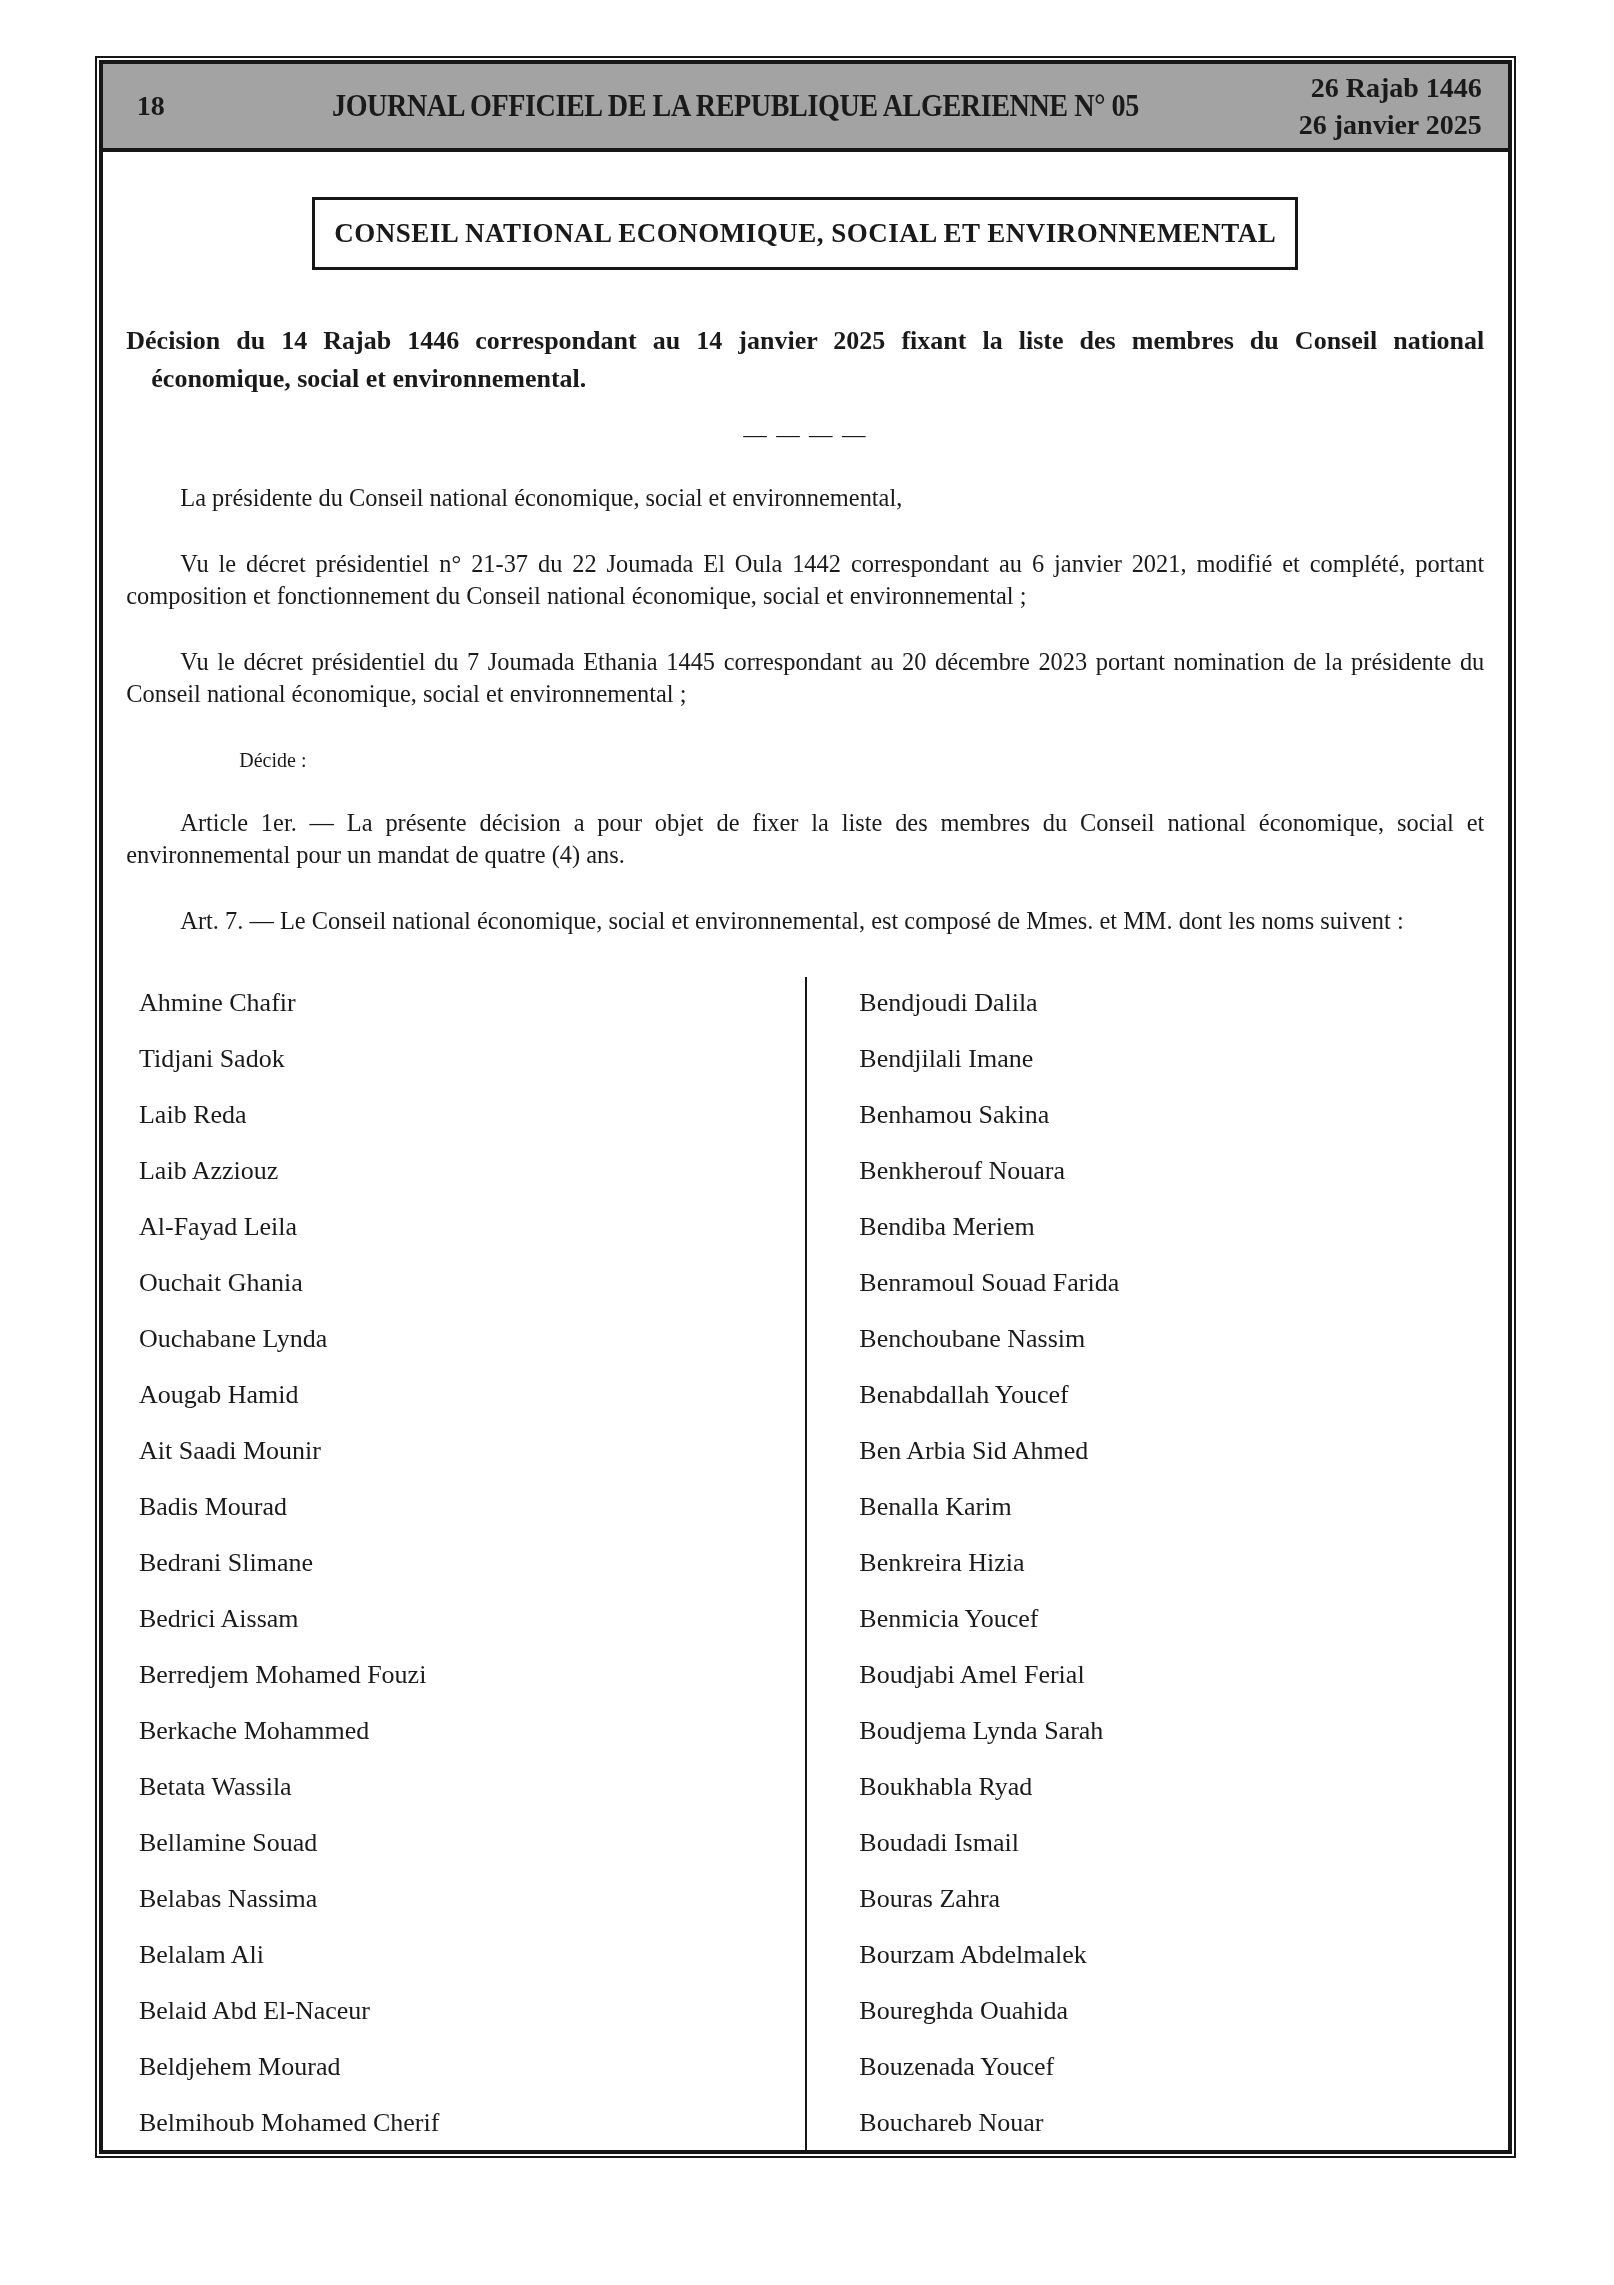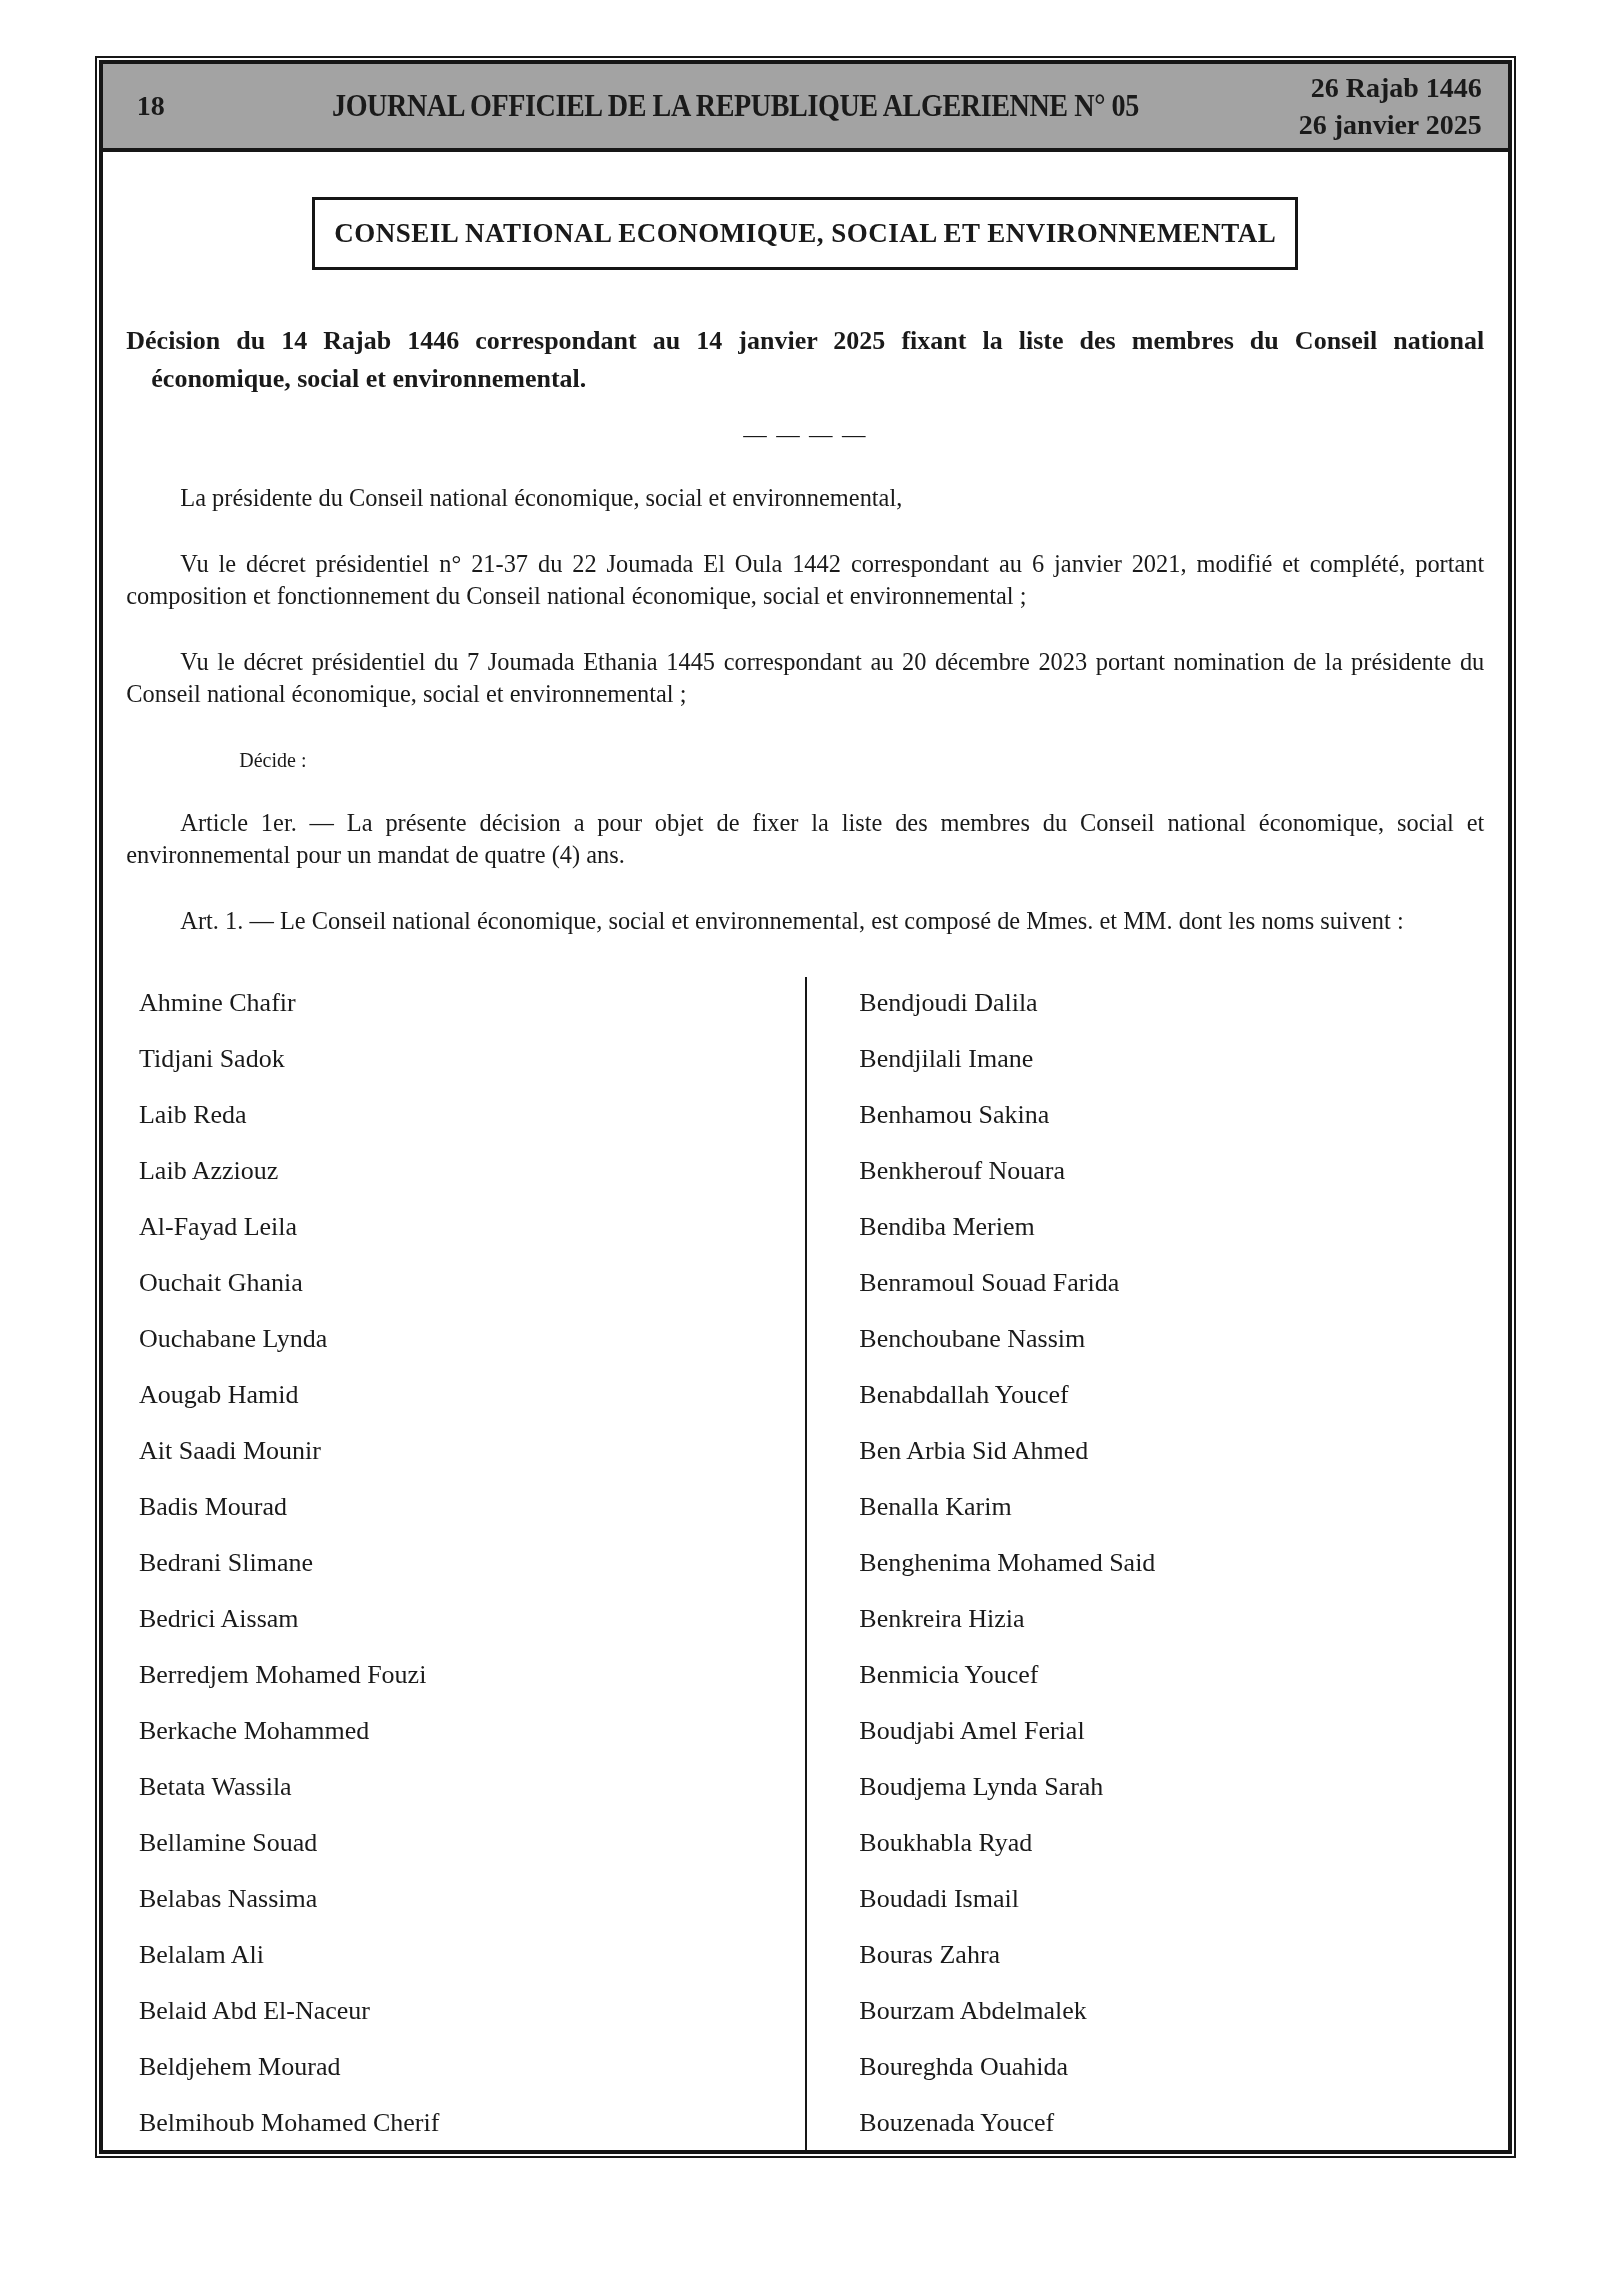--- a/index.html
+++ b/index.html
@@ -92,21 +92,21 @@
 
       <div class="sep">— — — —</div>
 
       <p class="para">La présidente du Conseil national économique, social et environnemental,</p>
       <p class="para">Vu le décret présidentiel n° 21-37 du 22 Joumada El Oula 1442 correspondant au 6 janvier 2021, modifié et complété, portant composition et fonctionnement du Conseil national économique, social et environnemental ;</p>
       <p class="para">Vu le décret présidentiel du 7 Joumada Ethania 1445 correspondant au 20 décembre 2023 portant nomination de la présidente du Conseil national économique, social et environnemental ;</p>
 
       <div class="decide">Décide :</div>
 
       <p class="para">Article 1er. — La présente décision a pour objet de fixer la liste des membres du Conseil national économique, social et environnemental pour un mandat de quatre (4) ans.</p>
-      <p class="para">Art. 1. — Le Conseil national économique, social et environnemental, est composé de Mmes. et MM. dont les noms suivent :</p>
+      <p class="para">Art. 7. — Le Conseil national économique, social et environnemental, est composé de Mmes. et MM. dont les noms suivent :</p>
 
       <section class="names">
         <ul class="col left">
             <li>Ahmine Chafir</li>
             <li>Tidjani Sadok</li>
             <li>Laib Reda</li>
             <li>Laib Azziouz</li>
             <li>Al-Fayad Leila</li>
             <li>Ouchait Ghania</li>
             <li>Ouchabane Lynda</li>
@@ -131,21 +131,20 @@
             <li>Bendjoudi Dalila</li>
             <li>Bendjilali Imane</li>
             <li>Benhamou Sakina</li>
             <li>Benkherouf Nouara</li>
             <li>Bendiba Meriem</li>
             <li>Benramoul Souad Farida</li>
             <li>Benchoubane Nassim</li>
             <li>Benabdallah Youcef</li>
             <li>Ben Arbia Sid Ahmed</li>
             <li>Benalla Karim</li>
-            <li>Benghenima Mohamed Said</li>
             <li>Benkreira Hizia</li>
             <li>Benmicia Youcef</li>
             <li>Boudjabi Amel Ferial</li>
             <li>Boudjema Lynda Sarah</li>
             <li>Boukhabla Ryad</li>
             <li>Boudadi Ismail</li>
             <li>Bouras Zahra</li>
             <li>Bourzam Abdelmalek</li>
             <li>Boureghda Ouahida</li>
             <li>Bouzenada Youcef</li>

